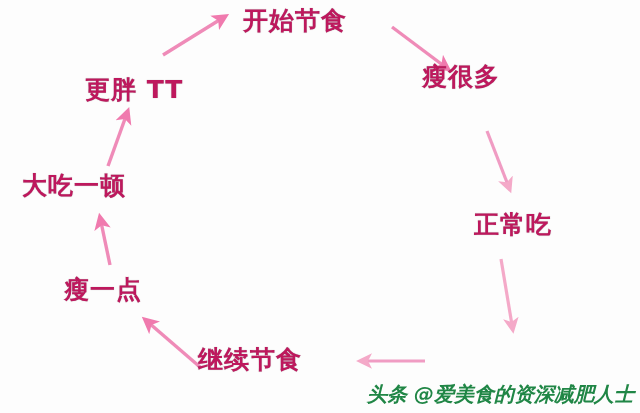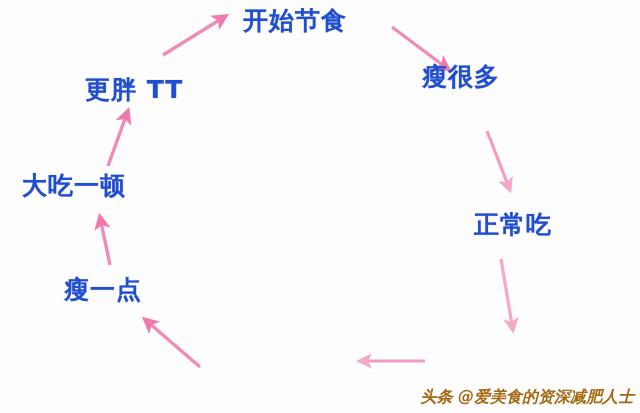--- a/index.html
+++ b/index.html
@@ -10,42 +10,42 @@
   #canvas {
     position: relative;
     width: 640px;
     height: 413px;
     background: #fdfdfd;
     overflow: hidden;
     font-family: "DejaVu Sans", "Liberation Sans", sans-serif;
   }
   .node {
     position: absolute;
-    color: #1d4ed8;
+    color: #be185d;
     font-weight: bold;
     font-size: 25px;
     letter-spacing: 1px;
     white-space: nowrap;
     line-height: 1;
     text-shadow: 0 0 1px rgba(0,0,0,0.35);
   }
   #arrow-layer {
     position: absolute;
     left: 0;
     top: 0;
     width: 640px;
     height: 413px;
   }
   .watermark {
     position: absolute;
     right: 6px;
     bottom: 5px;
-    font-size: 16px;
+    font-size: 20px;
     font-weight: bold;
-    color: #a16207;
+    color: #15803d;
     font-style: italic;
     letter-spacing: 0px;
     white-space: nowrap;
     opacity: 0.95;
   }
 </style>
 </head>
 <body>
 
 <div id="canvas">
@@ -99,20 +99,23 @@
 
   <div class="node" style="left:422px; top:64px;">
     <span>瘦很多</span>
   </div>
 
   <div class="node" style="left:474px; top:212px;text-align:center;">
     <span>正常吃</span>
   </div>
 
 
+  <div class="node" style="left:198px; top:347px;">
+    <span>继续节食</span>
+  </div>
 
   <div class="node" style="left:64px; top:277px;">
     <span>瘦一点</span>
   </div>
 
   <div class="node" style="left:22px; top:173px;">
     <span>大吃一顿</span>
   </div>
 
   <div class="node" style="left:85px; top:64px;margin-top:13px;">

